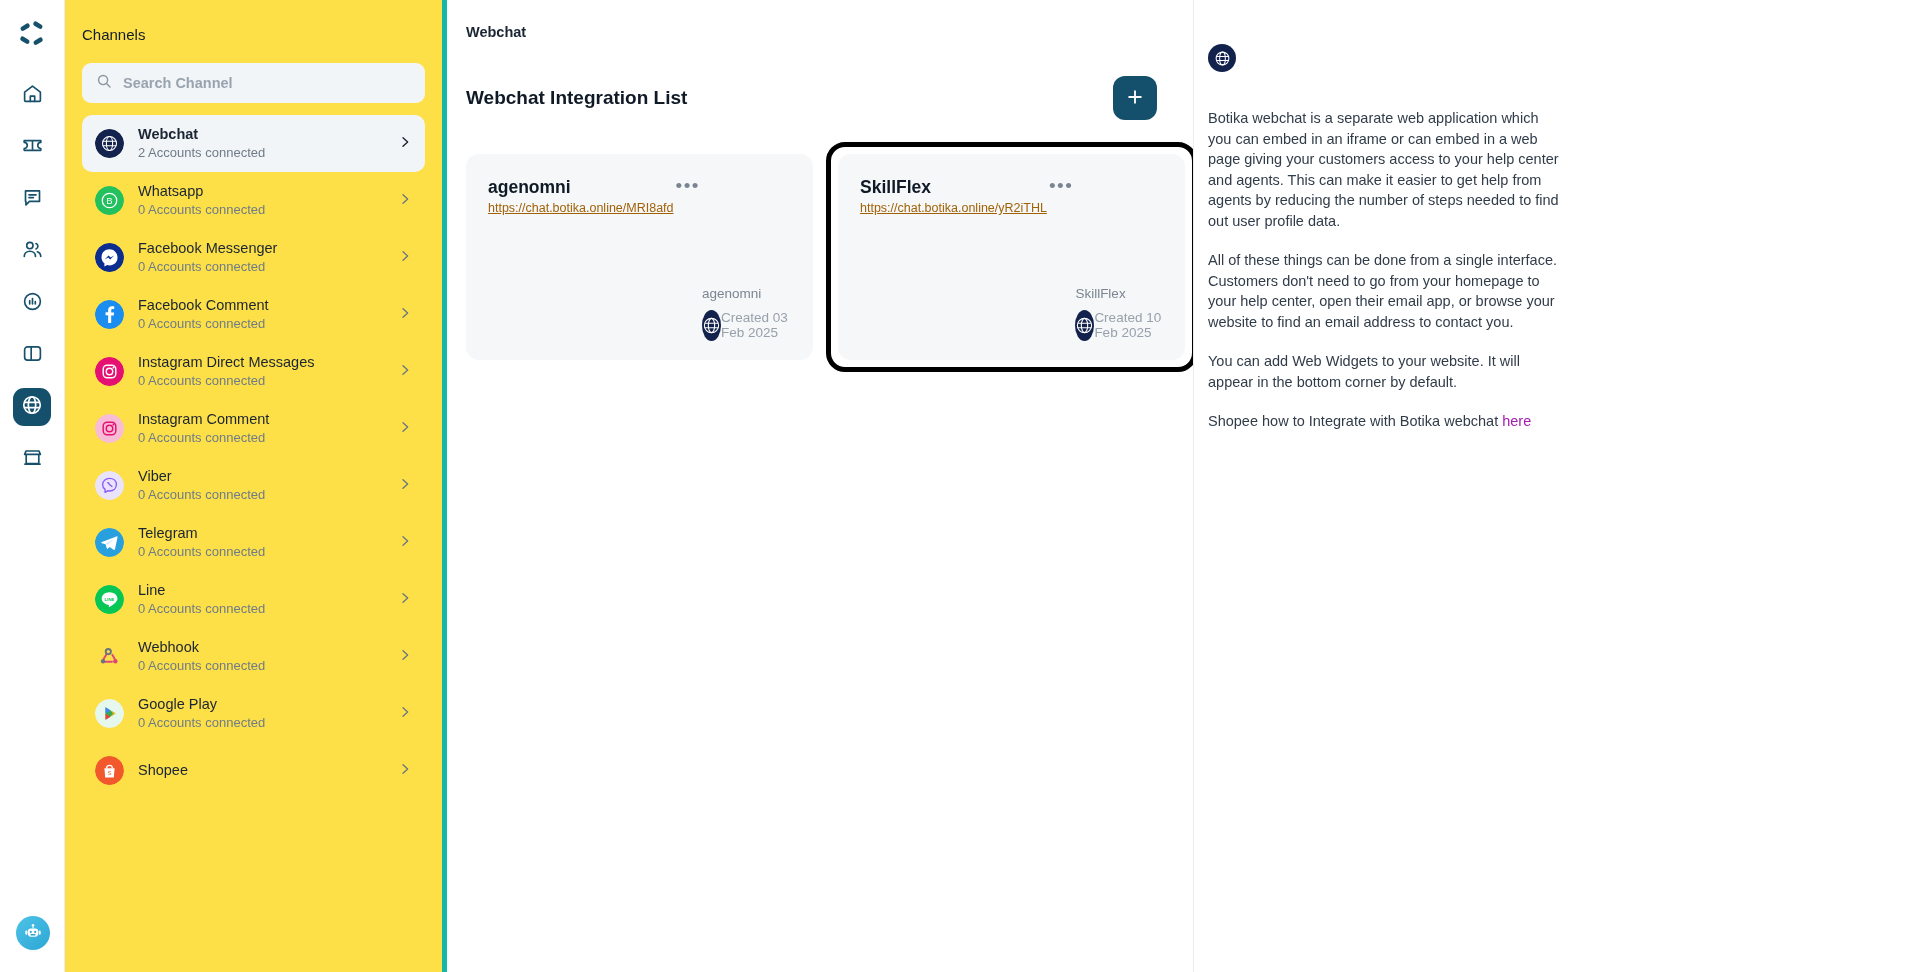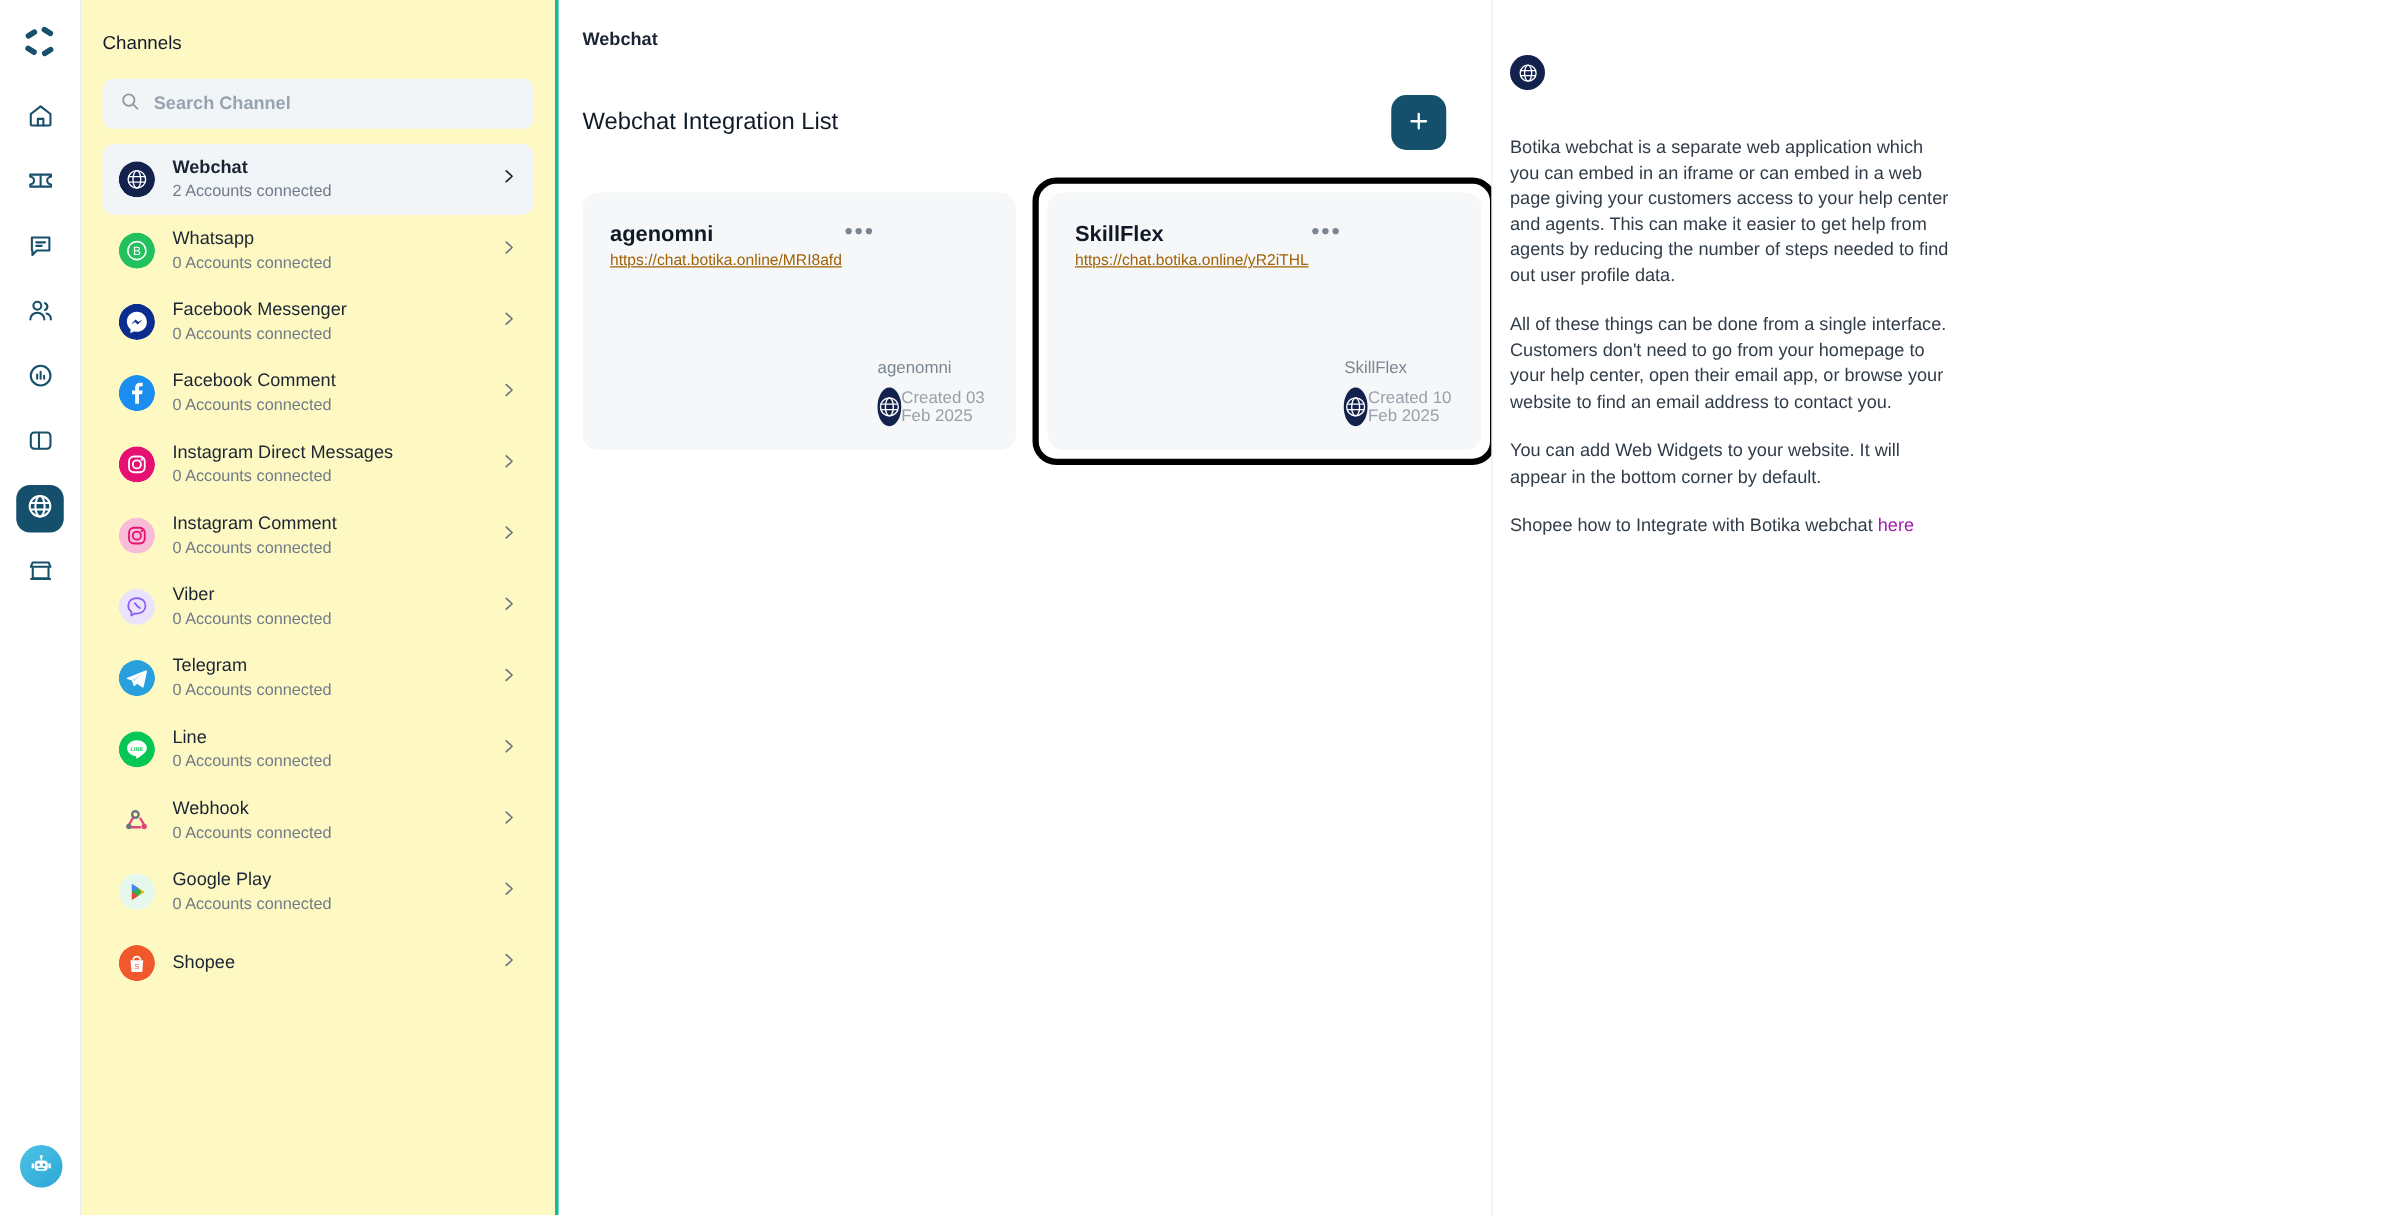--- a/index.html
+++ b/index.html
@@ -58,22 +58,22 @@
     border-radius: 50%;
     background: linear-gradient(140deg,#4fc3e8,#2ba6d4);
     display: flex; align-items: center; justify-content: center;
     cursor: pointer;
   }
 
   
   .channels {
     width: 382px;
     flex: 0 0 382px;
-    background: #fef9c3;
-    border-right: 3px solid #14b8a6;
+    background: #fde047;
+    border-right: 5px solid #14b8a6;
     display: flex;
     flex-direction: column;
     overflow: hidden;
   }
   .channels-title {
     font-size: 15px;
     color: #111b29;
     padding: 26px 0 0 17px;
     font-weight: 400;
   }
@@ -158,21 +158,21 @@
     font-weight: 700;
   }
   .list-head {
     display: flex;
     align-items: center;
     justify-content: space-between;
     margin-top: 36px;
   }
   .list-title {
     font-size: 19px;
-    font-weight: 400;
+    font-weight: 700;
     color: #101a27;
   }
   .add-btn {
     width: 44px; height: 44px;
     border-radius: 12px;
     background: #14506b;
     border: none;
     color: #fff;
     font-size: 26px;
     line-height: 1;

